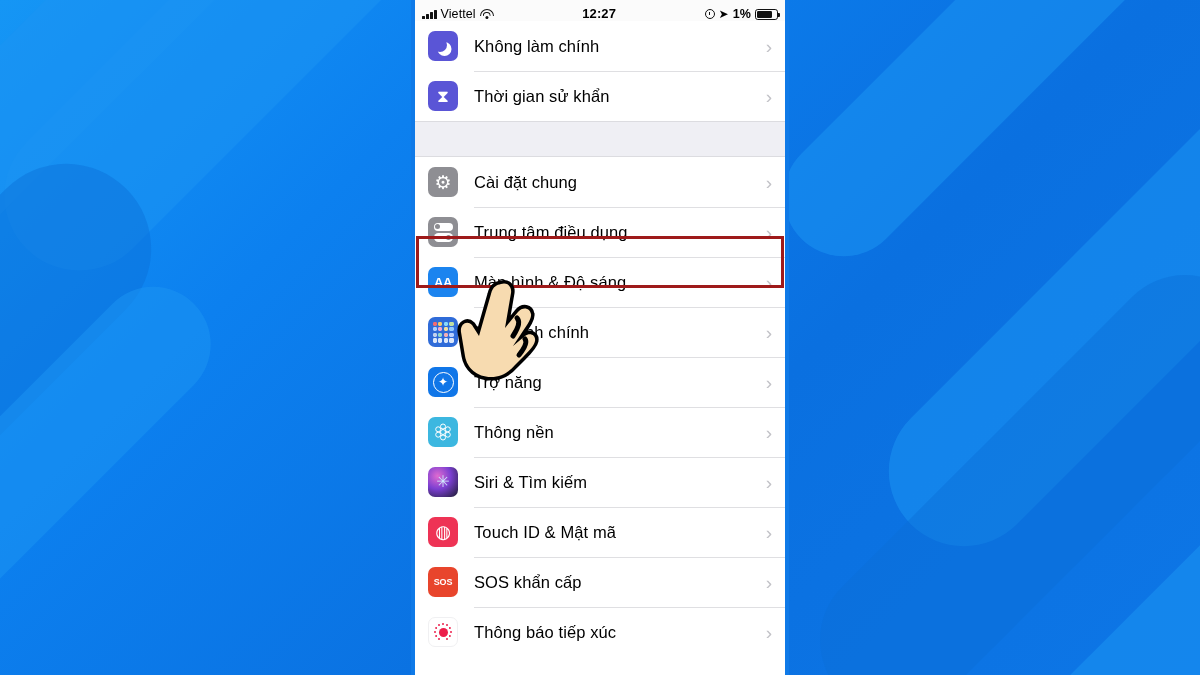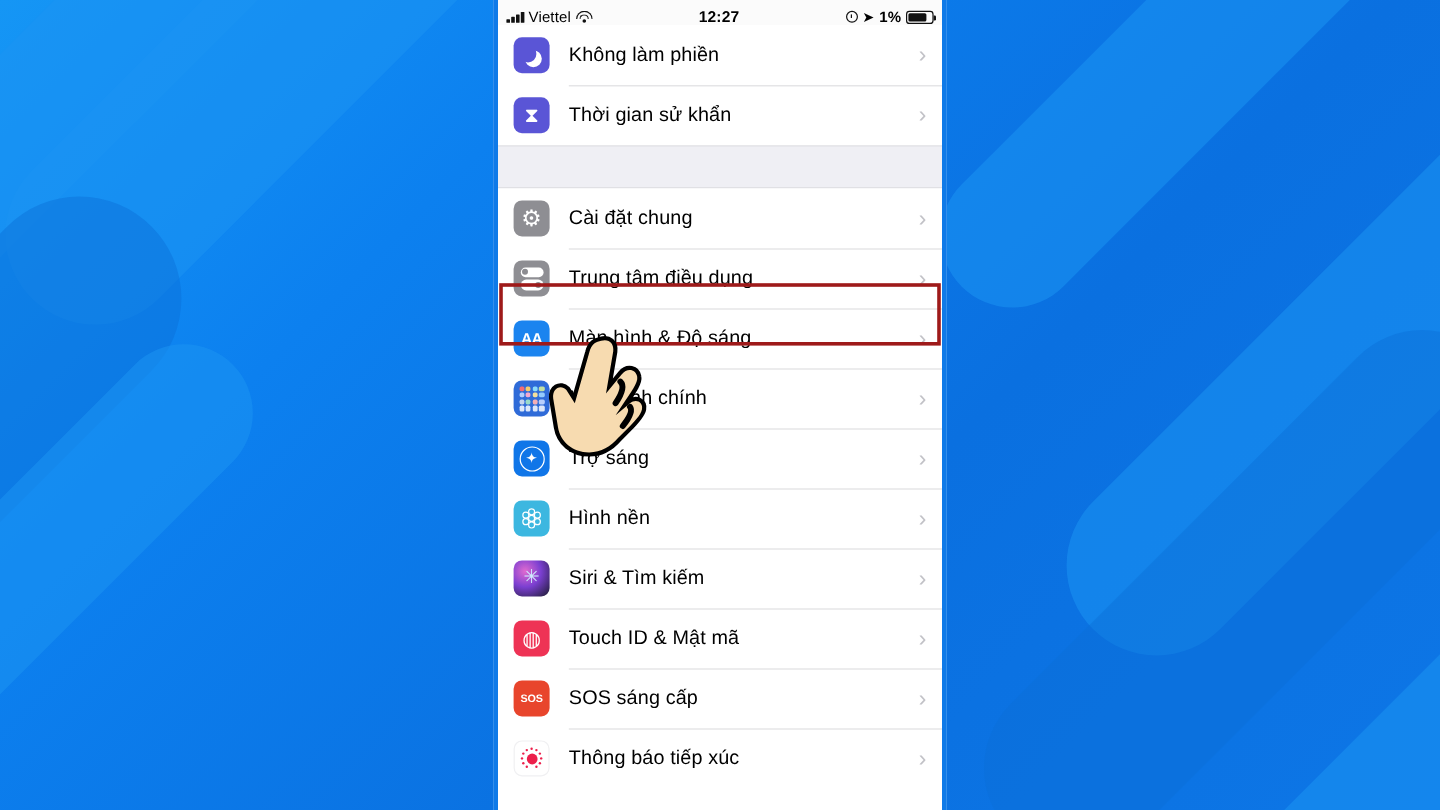--- a/index.html
+++ b/index.html
@@ -220,21 +220,21 @@
     </div>
   </div>
 
 
   <div id="list">
 
     <div class="row first-of-group">
       <span class="ic" style="background:#5a55d6;">
           <span class="moon"></span>
         </span>
-      <span class="label">Không làm phiền</span>
+      <span class="label">Không làm chính</span>
       <span class="chev">›</span>
     </div>
     <div class="row">
       <span class="ic" style="background:#5a55d6;">
           <span class="hourglass">⧗</span>
         </span>
       <span class="label">Thời gian sử khẩn</span>
       <span class="chev">›</span>
     </div>
 
@@ -289,37 +289,37 @@
         </span>
       </span>
       <span class="label">Màn hình chính</span>
       <span class="chev">›</span>
     </div>
 
     <div class="row">
       <span class="ic" style="background:#1076e8;">
           <span class="access">✦</span>
         </span>
-      <span class="label">Trợ sáng</span>
+      <span class="label">Trợ năng</span>
       <span class="chev">›</span>
     </div>
 
     <div class="row">
       <span class="ic" style="background:#3cb7e0;">
         <span class="flower">
           <i style="transform:translate(0,-5.5px)"></i>
           <i style="transform:translate(4.8px,-2.7px)"></i>
           <i style="transform:translate(4.8px,2.7px)"></i>
           <i style="transform:translate(0,5.5px)"></i>
           <i style="transform:translate(-4.8px,2.7px)"></i>
           <i style="transform:translate(-4.8px,-2.7px)"></i>
           <i></i>
         </span>
       </span>
-      <span class="label">Hình nền</span>
+      <span class="label">Thông nền</span>
       <span class="chev">›</span>
     </div>
 
     <div class="row">
       <span class="ic siri" style="background:radial-gradient(circle at 32% 30%, #e06bd0 0%, #7b3fd1 45%, #1b1b2e 100%);">
         <span class="burst">✳</span>
       </span>
       <span class="label">Siri &amp; Tìm kiếm</span>
       <span class="chev">›</span>
     </div>
@@ -329,21 +329,21 @@
           <span class="fp">◍</span>
         </span>
       <span class="label">Touch ID &amp; Mật mã</span>
       <span class="chev">›</span>
     </div>
 
     <div class="row">
       <span class="ic" style="background:#e8452c;">
           <span class="sos">SOS</span>
         </span>
-      <span class="label">SOS sáng cấp</span>
+      <span class="label">SOS khẩn cấp</span>
       <span class="chev">›</span>
     </div>
 
     <div class="row">
       <span class="ic" style="background:#ffffff; border:1px solid #f0f0f2;">
         <span class="expo">
           <span class="core"></span>
           <span class="dot" style="transform:translate(0,-8px)"></span>
           <span class="dot" style="transform:translate(4px,-6.9px)"></span>
           <span class="dot" style="transform:translate(6.9px,-4px)"></span>

